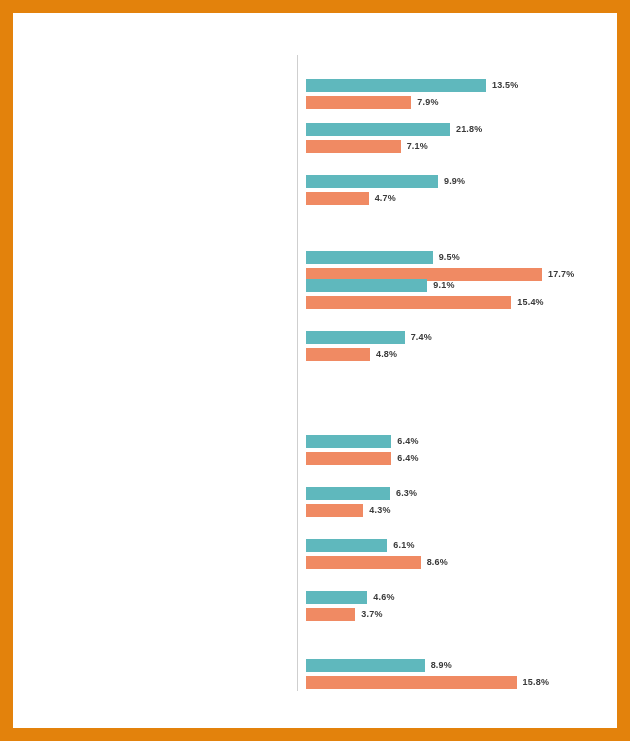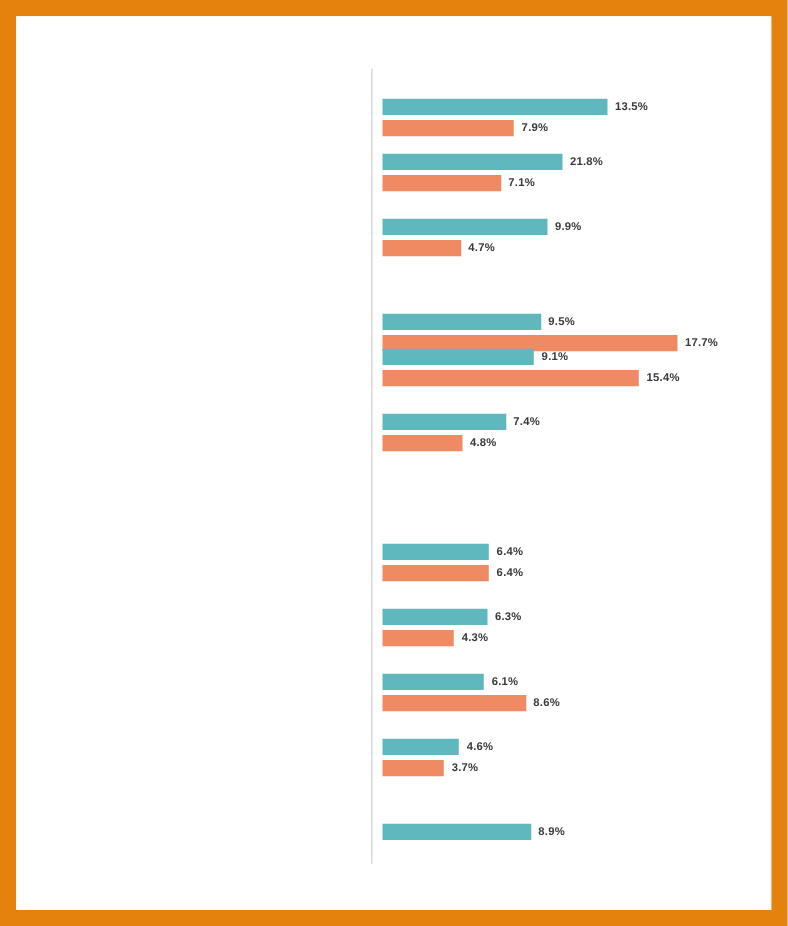--- a/index.html
+++ b/index.html
@@ -154,18 +154,19 @@
         <div class="group" style="top: 484px;">
           <div class="bar-row consolidated"><span class="bar consolidated" style="width: 81.313px; background: rgb(95, 184, 189);"></span><span class="bar-label">6.1%</span></div>
           <div class="bar-row g500"><span class="bar g500" style="width: 114.638px; background: rgb(240, 138, 99);"></span><span class="bar-label">8.6%</span></div>
         </div>
         <div class="group" style="top: 536px; padding-left: 16px;">
           <div class="bar-row consolidated"><span class="bar consolidated" style="width: 61.318px; background: rgb(95, 184, 189);"></span><span class="bar-label">4.6%</span></div>
           <div class="bar-row g500"><span class="bar g500" style="width: 49.321px; background: rgb(240, 138, 99);"></span><span class="bar-label">3.7%</span></div>
         </div>
         <div class="group" style="top: 604px;">
           <div class="bar-row consolidated"><span class="bar consolidated" style="width: 118.637px; background: rgb(95, 184, 189);"></span><span class="bar-label">8.9%</span></div>
+          <div class="bar-row g500"><span class="bar g500" style="width: 210.614px; background: rgb(240, 138, 99);"></span><span class="bar-label">15.8%</span></div>
         </div>
       </div>
 
 
   </div>
 </div>
 
 </body></html>

